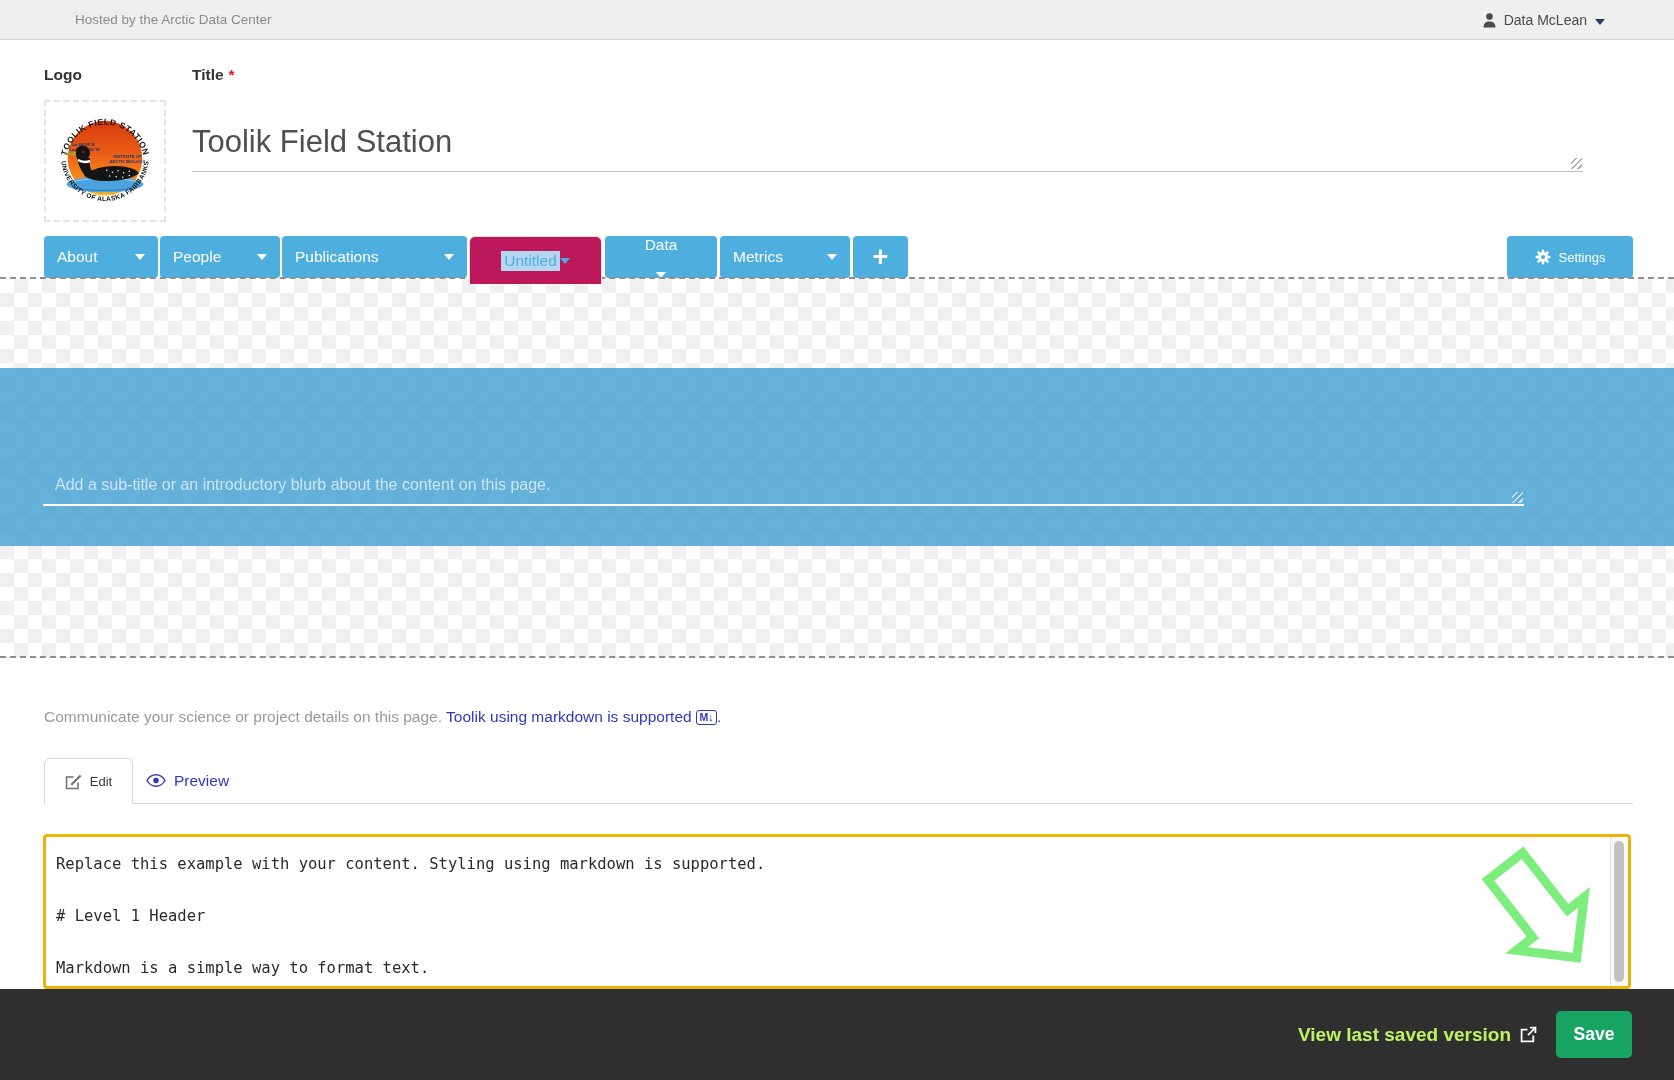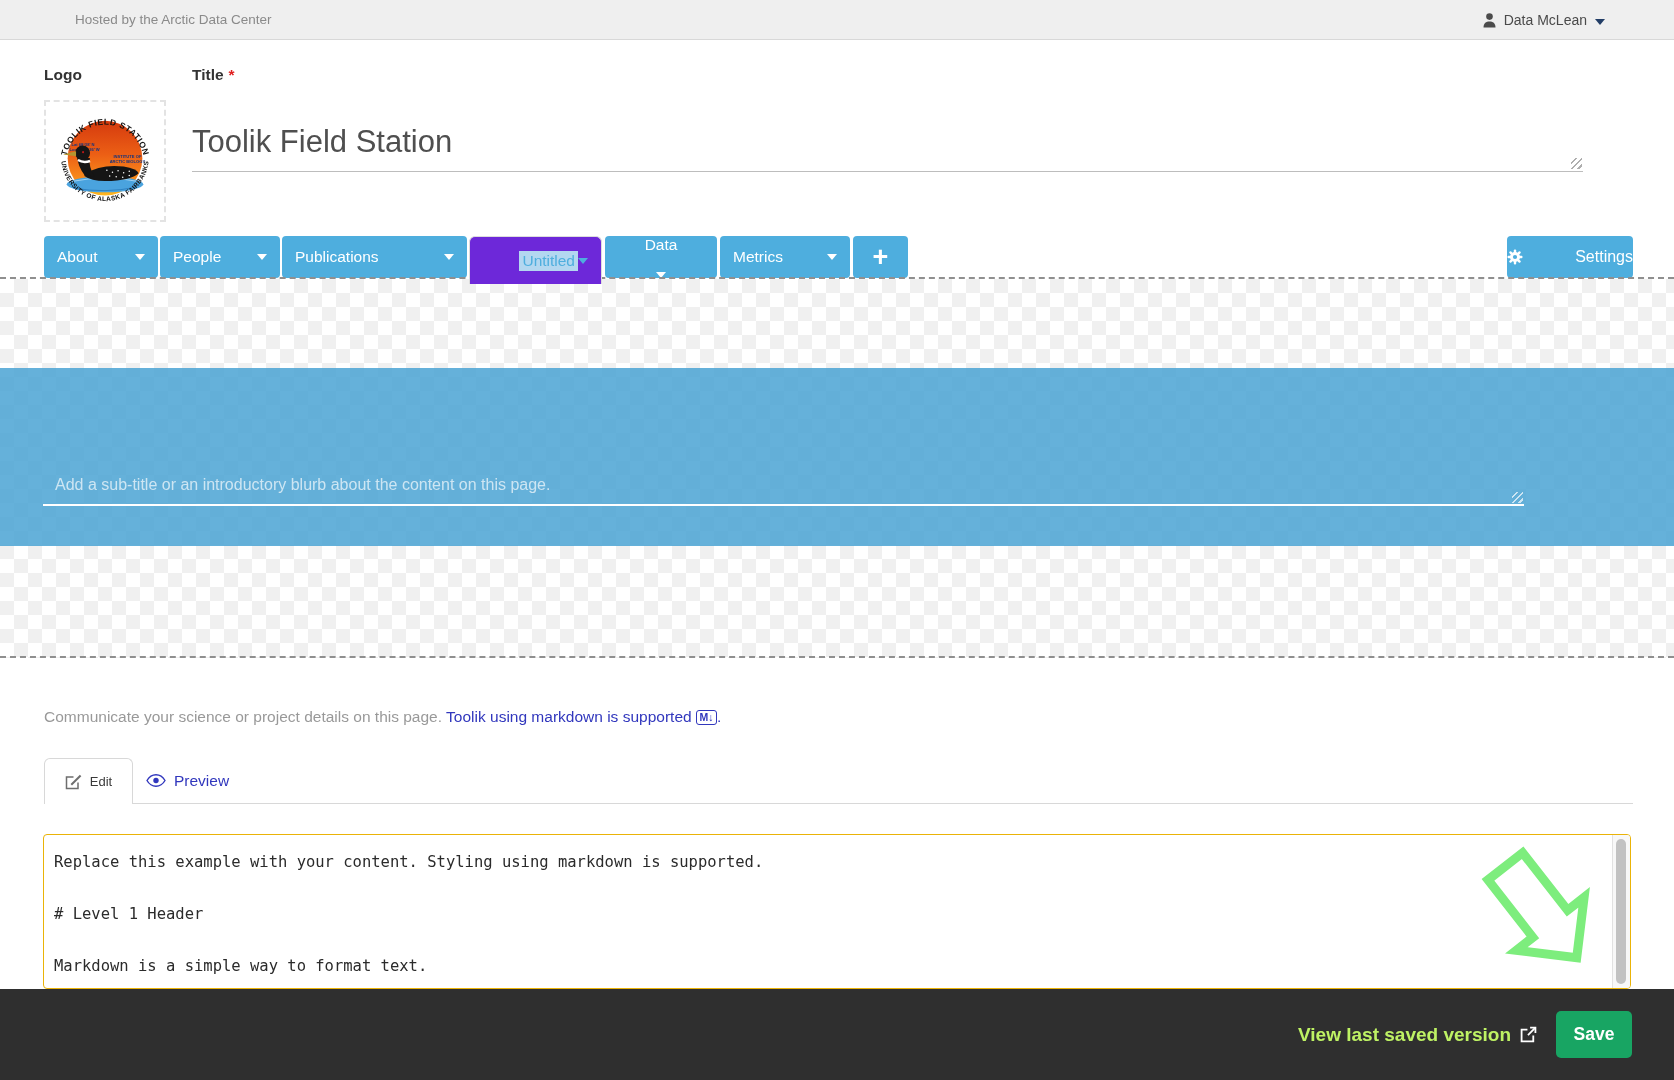--- a/index.html
+++ b/index.html
@@ -21,23 +21,23 @@
   .logo-box{position:absolute;left:44px;top:100px;width:118px;height:118px;background:#fff;border:2px dashed #e3e3e3;display:flex;align-items:center;justify-content:center;cursor:pointer;}
   .title-field{position:absolute;left:192px;top:112px;width:1391px;height:60px;border-bottom:1px solid #bdbdbd;box-sizing:border-box;}
   .title-text{padding-top:12px;font-size:31px;color:#4f4f4f;}
   .grip{position:absolute;width:11px;height:11px;right:1px;bottom:2px;background:repeating-linear-gradient(135deg,transparent 0 3px,#9a9a9a 3px 4.5px);opacity:.8;}
   .grip.light{background:repeating-linear-gradient(135deg,transparent 0 3px,rgba(255,255,255,.85) 3px 4.5px);}
 
   
   .nav-btn{position:absolute;top:236px;height:42px;background:#4EAEDE;color:#fff;border-radius:4px;display:flex;align-items:center;justify-content:space-between;padding:0 13px;box-sizing:border-box;font-size:15.5px;cursor:pointer;}
   .nav-btn .lbl{white-space:nowrap;}
   .plus-btn{position:absolute;top:236px;height:42px;background:#4EAEDE;color:#fff;border-radius:4px;display:flex;align-items:center;justify-content:center;font-size:27px;font-weight:bold;cursor:pointer;}
-  .active-tab{position:absolute;left:469px;top:236px;width:133px;height:48px;background:#6d28d9;border:1px solid #ddd;border-bottom:none;border-radius:6px 6px 0 0;z-index:3;display:flex;align-items:center;justify-content:flex-end;padding:0 13px;box-sizing:border-box;cursor:text;}
+  .active-tab{position:absolute;left:469px;top:236px;width:133px;height:48px;background:#be185d;border:1px solid #ddd;border-bottom:none;border-radius:6px 6px 0 0;z-index:3;display:flex;align-items:center;justify-content:center;padding:0 13px;box-sizing:border-box;cursor:text;}
   .active-tab .sel{color:#4EAEDE;background:#b3d7f0;font-size:15.5px;padding:1px 3px;}
-  .settings-btn{position:absolute;left:1507px;top:236px;width:126px;height:42px;background:#4EAEDE;color:#fff;border-radius:4px;display:flex;align-items:center;justify-content:space-between;gap:8px;font-size:16px;cursor:pointer;}
+  .settings-btn{position:absolute;left:1507px;top:236px;width:126px;height:42px;background:#4EAEDE;color:#fff;border-radius:4px;display:flex;align-items:center;justify-content:center;gap:8px;font-size:13px;cursor:pointer;}
 
   .dashed-line{position:absolute;left:0;width:100%;border-top:2px dashed #8f8f8f;z-index:1;}
 
   
   .checker-zone{position:absolute;left:0;top:279px;width:100%;height:379px;box-sizing:border-box;border-bottom:2px dashed #8f8f8f;background-color:#fff;background-image:linear-gradient(45deg,#f0f0f0 25%,transparent 25%,transparent 75%,#f0f0f0 75%),linear-gradient(45deg,#f0f0f0 25%,transparent 25%,transparent 75%,#f0f0f0 75%);background-size:28px 28px;background-position:0 0,14px 14px;cursor:pointer;}
 
   
   .banner{position:absolute;left:0;top:368px;width:100%;height:178px;background:rgba(74,163,212,.85);}
   .banner-field{position:absolute;left:43px;width:1481px;border-bottom:2px solid #fff;box-sizing:border-box;cursor:text;}
   .banner-title{top:36px;height:58px;}
@@ -51,21 +51,21 @@
 
   
   .md-intro{position:absolute;left:44px;top:708px;font-size:15.5px;color:#999;}
   .md-intro a{color:#3137BD;text-decoration:none;cursor:pointer;}
   .md-badge{display:inline-block;border:1.4px solid #3137BD;border-radius:3px;color:#3137BD;font-size:10.5px;font-weight:bold;line-height:13px;padding:0 2.5px;transform:translateY(-1px);}
   .edit-tab{position:absolute;left:44px;top:758px;width:89px;height:46px;background:#fff;border:1px solid #d8d8d8;border-bottom:none;border-radius:6px 6px 0 0;z-index:2;display:flex;align-items:center;justify-content:center;gap:8px;font-size:13px;color:#3a3a3a;cursor:pointer;box-sizing:border-box;}
   .preview-tab{position:absolute;left:146px;top:758px;height:45px;display:flex;align-items:center;gap:8px;font-size:15.5px;color:#3137BD;cursor:pointer;}
   .tabs-underline{position:absolute;left:44px;top:803px;width:1589px;height:1px;background:#d8d8d8;z-index:1;}
 
   
-  .editor{position:absolute;left:43px;top:834px;width:1588px;height:155px;background:#fff;border:1px solid #eab308;border-radius:4px;box-sizing:border-box;overflow:hidden;cursor:text;}
+  .editor{position:absolute;left:43px;top:834px;width:1588px;height:155px;background:#fff;border:3px solid #eab308;border-radius:4px;box-sizing:border-box;overflow:hidden;cursor:text;}
   .editor-content{padding:14px 40px 0 10px;font-family:"DejaVu Sans Mono", monospace;font-size:15.5px;line-height:26px;color:#2b2b2b;white-space:pre-wrap;}
   .scroll-track{position:absolute;right:0;top:0;bottom:0;width:17px;background:#f8f8f8;border-left:1px solid #e2e2e2;}
   .scroll-thumb{position:absolute;left:3px;top:4px;bottom:4px;width:10px;background:#c2c2c2;border-radius:6px;cursor:grab;}
 
   .arrow-annotation{position:absolute;left:1478px;top:843px;width:126px;height:138px;z-index:5;overflow:visible;pointer-events:none;}
 
   
   .footer{position:absolute;left:0;top:989px;width:100%;height:91px;background:#2F2F2F;z-index:6;}
   .footer-right{position:absolute;right:42px;top:0;bottom:0;display:flex;align-items:center;gap:19px;}
   .view-link{display:flex;align-items:center;gap:9px;color:#bef264;font-size:19px;font-weight:bold;cursor:pointer;}

